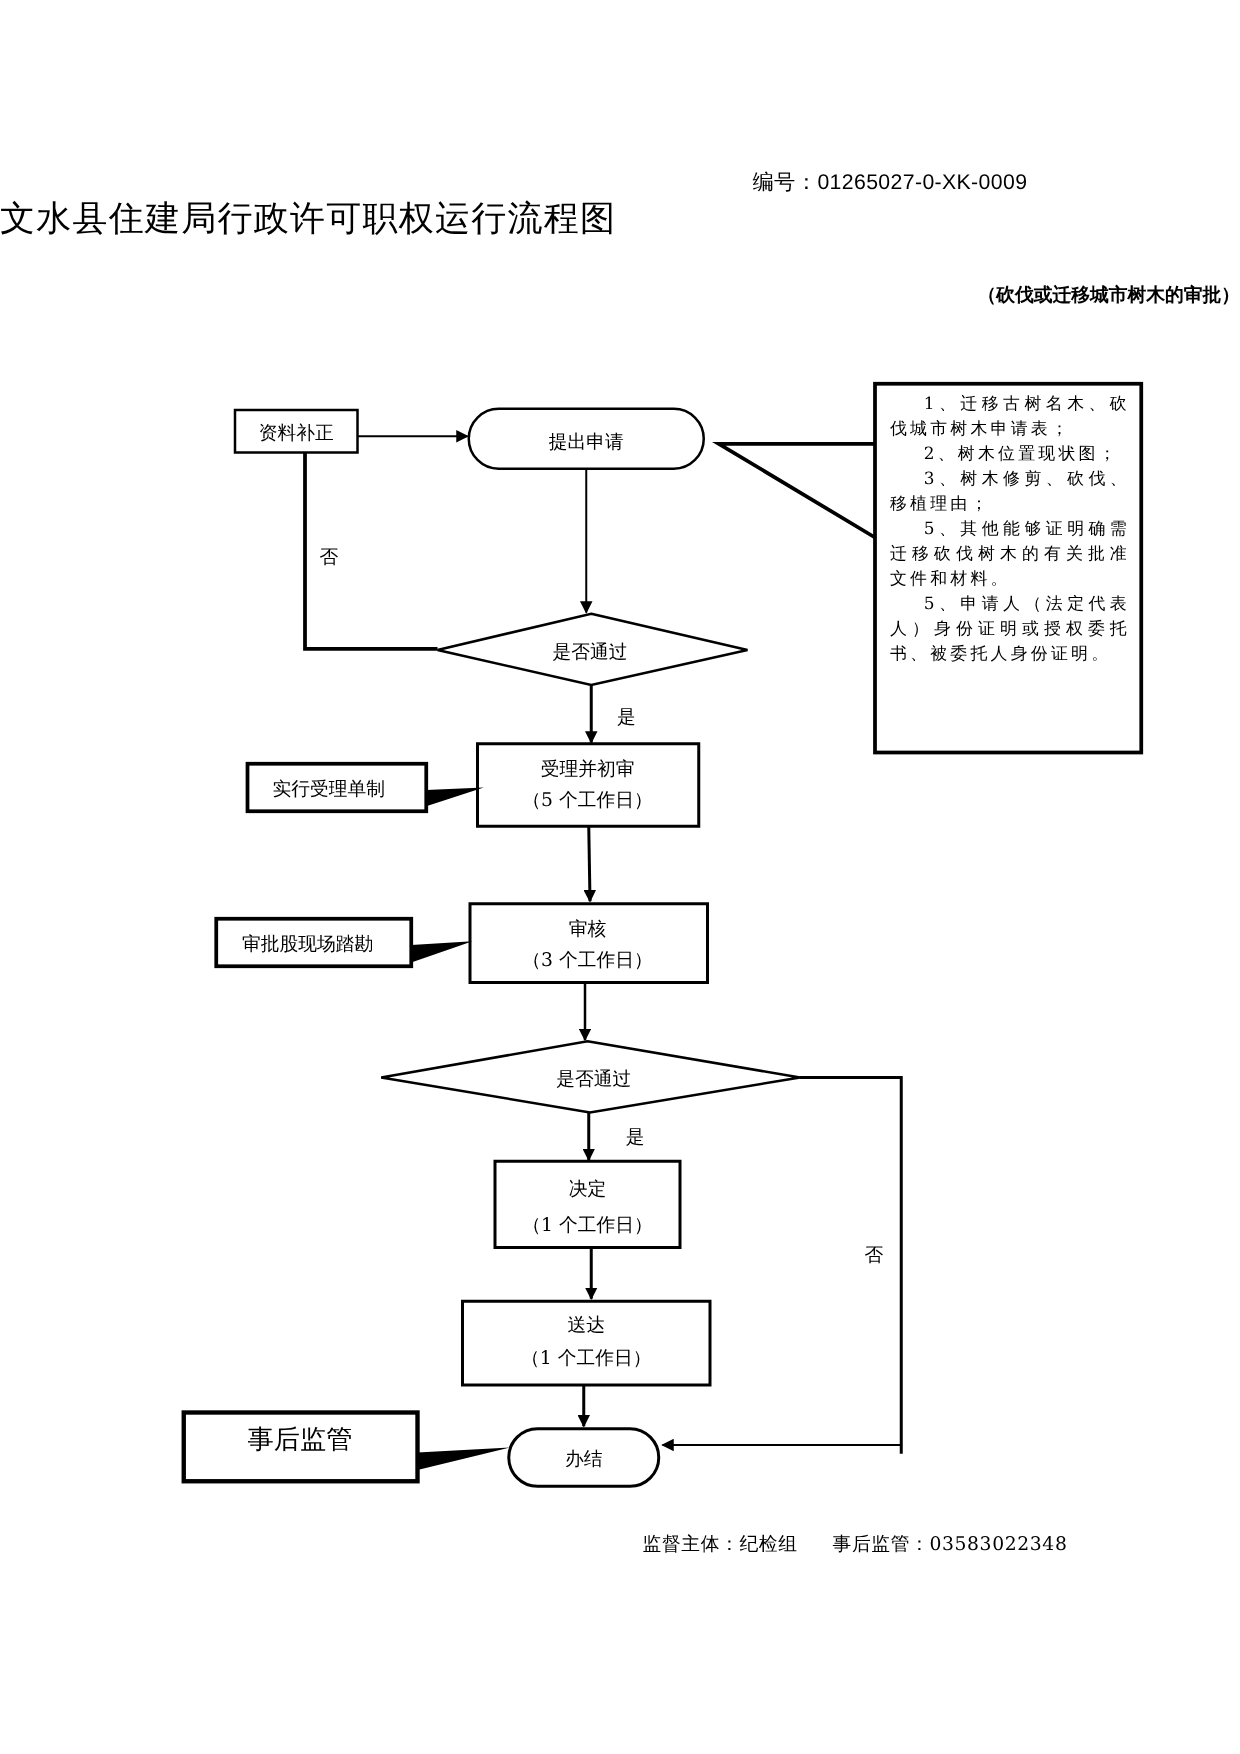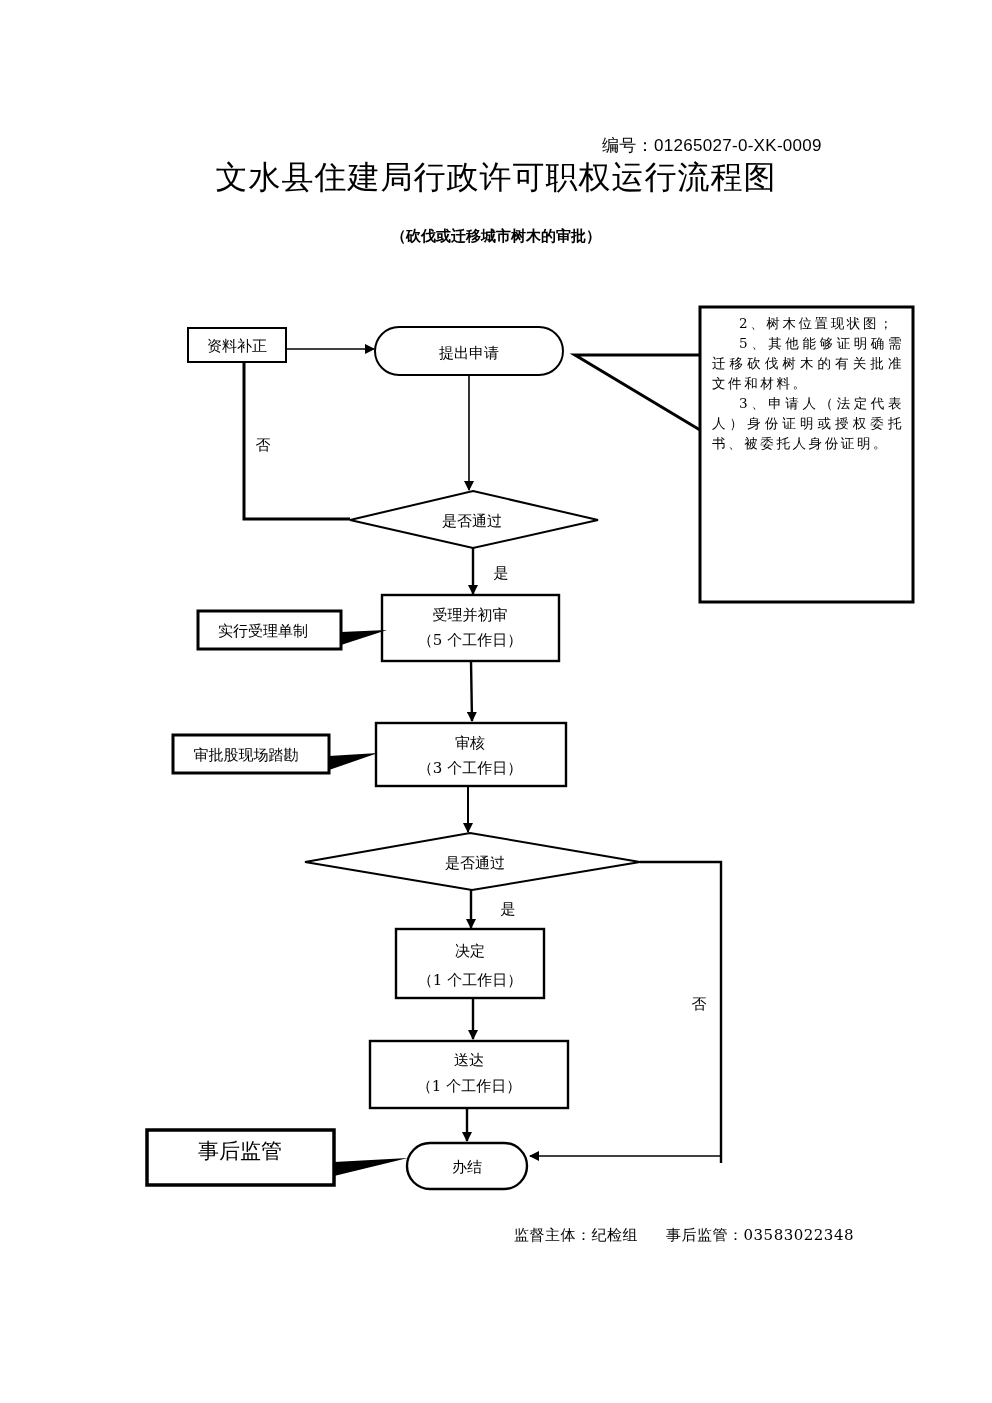--- a/index.html
+++ b/index.html
@@ -1,22 +1,22 @@
 <!DOCTYPE html>
 <html><head>
 <meta charset="utf-8">
 <style>
   html, body { margin:0; padding:0; background:#ffffff; }
   body { width:992px; height:1403px; position:relative; overflow:hidden;
          font-family:"DejaVu Serif", serif; color:#000; }
   .doc-number { position:absolute; left:602px; top:134px; font-size:17px;
                 font-family:Liberation Sans, sans-serif; letter-spacing:0.3px; }
-  .title { position:absolute; left:0; width:992px; top:156px; text-align:center;
-           font-size:32px; font-family:"DejaVu Sans", sans-serif; font-weight:normal; letter-spacing:1px; }
-  .subtitle { position:absolute; left:0; width:992px; top:227px; text-align:center;
+  .title { position:absolute; left:0; width:992px; top:156px; 
+           font-size:28px; font-family:"DejaVu Sans", sans-serif; font-weight:normal; letter-spacing:1px; }
+  .subtitle { position:absolute; left:0; width:992px; top:227px; text-align:right;
               font-size:15px; font-weight:bold; font-family:"DejaVu Sans", sans-serif; }
   svg.flow { position:absolute; left:0; top:0; }
   svg text { font-family:"DejaVu Serif", serif; fill:#000; }
   .note { position:absolute; left:712px; top:313px; width:192px; font-size:13.5px;
           line-height:20px; letter-spacing:2.6px; text-align:justify; }
   .note p { margin:0; }
   .note .ind { text-indent:2em; }
   .footer { position:absolute; left:514px; top:1222px; font-size:15px; line-height:27px; letter-spacing:0.5px; }
   .footer .gap { display:inline-block; width:28px; }
 </style>
@@ -124,20 +124,22 @@
   <g>
     <rect x="147" y="1130" width="187" height="55" fill="#fff" stroke="#000" stroke-width="3.5"></rect>
     <text x="240" y="1158" text-anchor="middle" font-size="21">事后监管</text>
   </g>
   <polygon points="334,1162 408,1158 334,1176" fill="#000"></polygon>
 
   <rect x="700" y="307" width="213" height="295" fill="none" stroke="#000" stroke-width="3"></rect>
 </svg>
 
 <div class="note">
+  <p class="ind">1、迁移古树名木、砍伐城市树木申请表；</p>
   <p class="ind">2、树木位置现状图；</p>
+  <p class="ind">3、树木修剪、砍伐、移植理由；</p>
   <p class="ind">5、其他能够证明确需迁移砍伐树木的有关批准文件和材料。</p>
-  <p class="ind">3、申请人（法定代表人）身份证明或授权委托书、被委托人身份证明。</p>
+  <p class="ind">5、申请人（法定代表人）身份证明或授权委托书、被委托人身份证明。</p>
 </div>
 
 <div class="footer">
   <div><span>监督主体：</span><span>纪检组</span><span class="gap"></span><span>事后监管：</span><span>03583022348</span></div>
 </div>
 
 </body></html>

